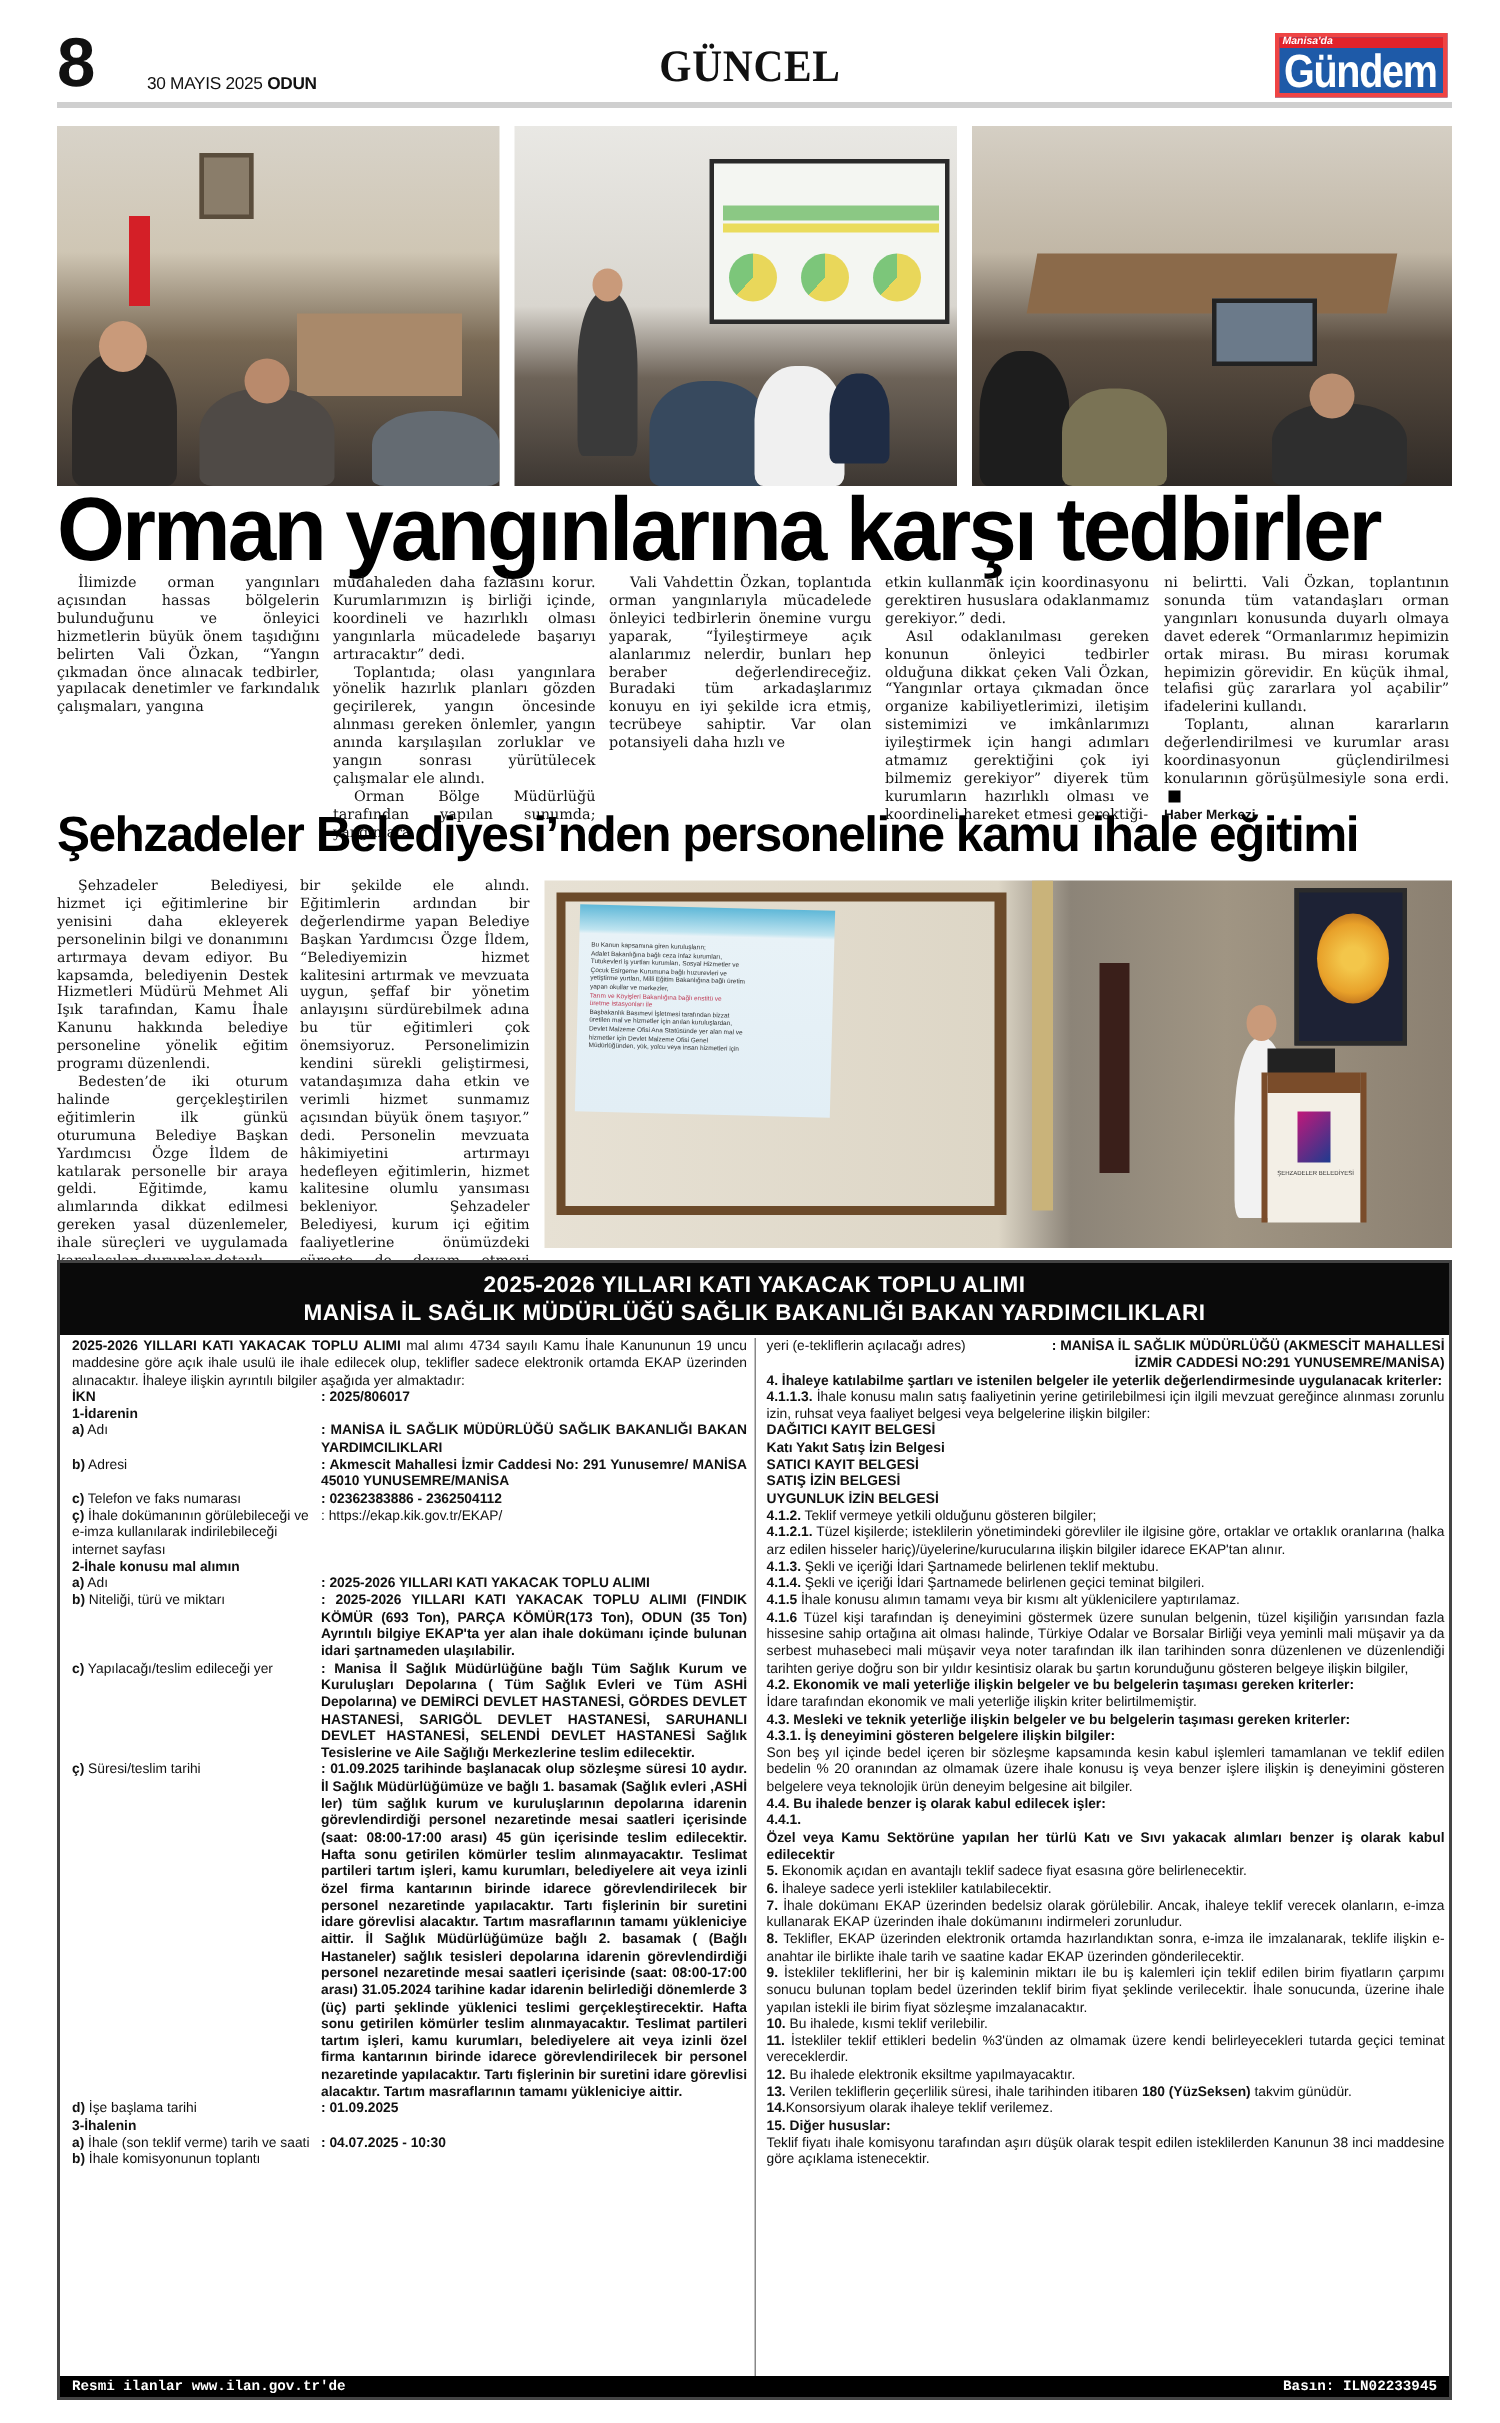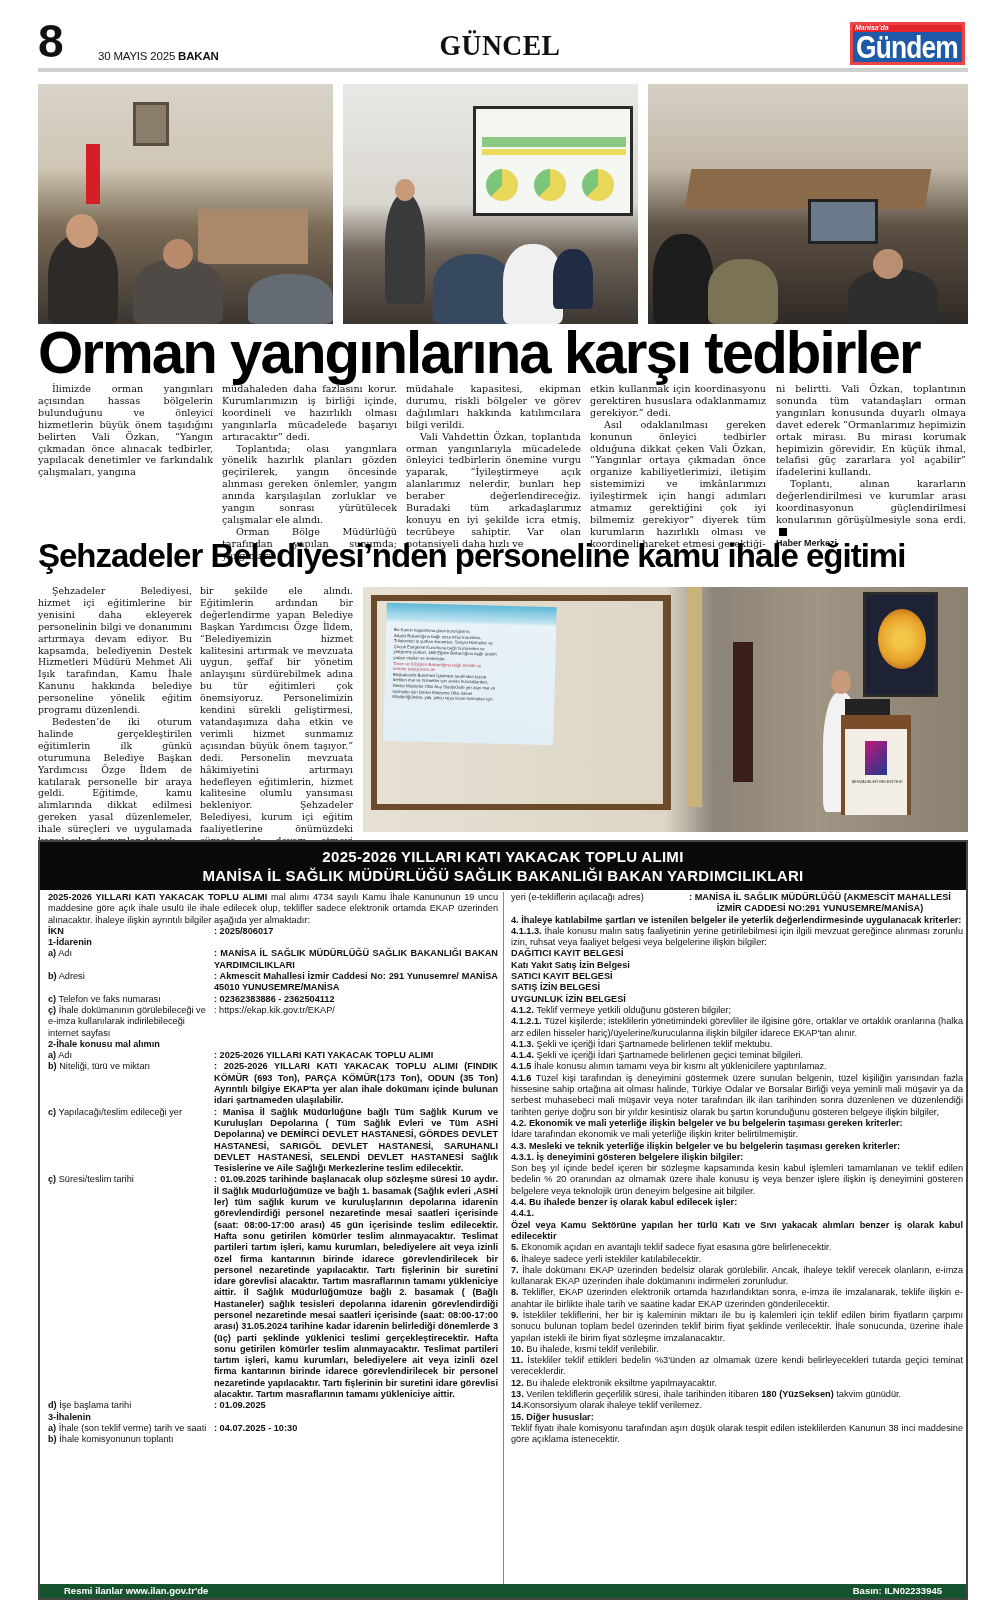--- a/index.html
+++ b/index.html
@@ -36,28 +36,28 @@
 .sq{display:inline-block;width:8px;height:8px;background:#000;vertical-align:middle;margin:0 3px}
 
 #ad{left:38px;top:840px;width:930px;height:760px;border:2px solid #444}
 #ad-title{position:absolute;left:0;top:0;width:100%;height:48px;background:#0a0a0a;color:#fff;font-family:"Liberation Sans",sans-serif;font-weight:700;text-align:center;font-size:15px;line-height:19px;padding-top:5px;letter-spacing:0.3px}
 .adcol{position:absolute;top:50px;font-family:"Liberation Sans",sans-serif;font-size:9.2px;line-height:11.3px;color:#111}
 .adcol b{font-weight:700}
 .row{display:flex}
 .row .k{width:166px;flex:none}
 .row .v{flex:1;font-weight:700;text-align:justify}
 .just{text-align:justify}
-#ad-foot{position:absolute;left:0;bottom:0;width:100%;height:14px;background:#14532d;color:#fff;font-family:Liberation Sans, sans-serif;font-weight:700;font-size:9.5px;line-height:14px;padding:0 24px;display:flex;justify-content:space-between}
+#ad-foot{position:absolute;left:0;bottom:0;width:100%;height:14px;background:#000000;color:#fff;font-family:Liberation Mono, monospace;font-weight:700;font-size:9.5px;line-height:14px;padding:0 8px;display:flex;justify-content:space-between}
 #ad-div{position:absolute;left:463px;top:50px;width:1px;height:695px;background:#888}
 </style>
 </head>
 <body>
 
 <div class="abs" id="pg-num">8</div>
-<div class="abs" id="pg-date"><span>30 MAYIS 2025</span> <b>BAKAN</b></div>
+<div class="abs" id="pg-date"><span>30 MAYIS 2025</span> <b>ODUN</b></div>
 <div class="abs" id="section">GÜNCEL</div>
 <div class="abs" id="logo">
   <div class="top"></div>
   <div class="tag">Manisa'da</div>
   <div class="name">Gündem</div>
 </div>
 <div class="abs" id="hdr-rule"></div>
 
 <div class="abs photo" id="p1">
   <div class="flag" style="left:48px;top:60px;width:14px;height:60px"></div>
@@ -96,21 +96,20 @@
 
 <div class="abs col" style="left:38px;top:383px;width:175px">
   <p>İlimizde orman yangınları açısından hassas bölgelerin bulunduğunu ve önleyici hizmetlerin büyük önem taşıdığını belirten Vali Özkan, “Yangın çıkmadan önce alınacak tedbirler, yapılacak denetimler ve farkındalık çalışmaları, yangına</p>
 </div>
 <div class="abs col" style="left:222px;top:383px;width:175px">
   <p style="text-indent:0">müdahaleden daha fazlasını korur. Kurumlarımızın iş birliği içinde, koordineli ve hazırlıklı olması yangınlarla mücadelede başarıyı artıracaktır” dedi.</p>
   <p>Toplantıda; olası yangınlara yönelik hazırlık planları gözden geçirilerek, yangın öncesinde alınması gereken önlemler, yangın anında karşılaşılan zorluklar ve yangın sonrası yürütülecek çalışmalar ele alındı.</p>
   <p>Orman Bölge Müdürlüğü tarafından yapılan sunumda; yangınlara</p>
 </div>
 <div class="abs col" style="left:406px;top:383px;width:175px">
-  <p style="text-indent:0">müdahale kapasitesi, ekipman durumu, riskli bölgeler ve görev dağılımları hakkında katılımcılara bilgi verildi.</p>
   <p>Vali Vahdettin Özkan, toplantıda orman yangınlarıyla mücadelede önleyici tedbirlerin önemine vurgu yaparak, “İyileştirmeye açık alanlarımız nelerdir, bunları hep beraber değerlendireceğiz. Buradaki tüm arkadaşlarımız konuyu en iyi şekilde icra etmiş, tecrübeye sahiptir. Var olan potansiyeli daha hızlı ve</p>
 </div>
 <div class="abs col" style="left:590px;top:383px;width:176px">
   <p style="text-indent:0">etkin kullanmak için koordinasyonu gerektiren hususlara odaklanmamız gerekiyor.” dedi.</p>
   <p>Asıl odaklanılması gereken konunun önleyici tedbirler olduğuna dikkat çeken Vali Özkan, “Yangınlar ortaya çıkmadan önce organize kabiliyetlerimizi, iletişim sistemimizi ve imkânlarımızı iyileştirmek için hangi adımları atmamız gerektiğini çok iyi bilmemiz gerekiyor” diyerek tüm kurumların hazırlıklı olması ve koordineli hareket etmesi gerektiği-</p>
 </div>
 <div class="abs col" style="left:776px;top:383px;width:190px">
   <p style="text-indent:0">ni belirtti.  Vali Özkan, toplantının sonunda tüm vatandaşları orman yangınları konusunda duyarlı olmaya davet ederek “Ormanlarımız hepimizin ortak mirası. Bu mirası korumak hepimizin görevidir. En küçük ihmal, telafisi güç zararlara yol açabilir” ifadelerini kullandı.</p>
   <p><span>Toplantı, alınan kararların değerlendirilmesi ve kurumlar arası koordinasyonun güçlendirilmesi konularının görüşülmesiyle sona erdi.</span><span class="sq"></span></p>
   <div class="sig">Haber Merkezi</div>
@@ -221,21 +220,21 @@
         <div class="row">
           <span class="k"><b>b)</b> İhale komisyonunun toplantı</span>
           <span class="v"></span>
         </div>
       </div>
   </div>
 
   <div class="adcol" style="left:471px;width:452px">
     <div class="row">
         <span class="k">yeri (e-tekliflerin açılacağı adres)</span>
-        <span class="v" style="text-align:center">: MANİSA İL SAĞLIK MÜDÜRLÜĞÜ (AKMESCİT MAHALLESİ İZMİR CADDESİ NO:291 YUNUSEMRE/MANİSA)</span>
+        <span class="v" style="text-align:right">: MANİSA İL SAĞLIK MÜDÜRLÜĞÜ (AKMESCİT MAHALLESİ İZMİR CADDESİ NO:291 YUNUSEMRE/MANİSA)</span>
       </div>
     <b style="display:block">4. İhaleye katılabilme şartları ve istenilen belgeler ile yeterlik değerlendirmesinde uygulanacak kriterler:</b>
     <div id="ritems">
         <div class="just"><b>4.1.1.3.</b><span> İhale konusu malın satış faaliyetinin yerine getirilebilmesi için ilgili mevzuat gereğince alınması zorunlu izin, ruhsat veya faaliyet belgesi veya belgelerine ilişkin bilgiler:</span></div>
         <div class="just"><b>DAĞITICI KAYIT BELGESİ</b></div>
         <div class="just"><b>Katı Yakıt Satış İzin Belgesi</b></div>
         <div class="just"><b>SATICI KAYIT BELGESİ</b></div>
         <div class="just"><b>SATIŞ İZİN BELGESİ</b></div>
         <div class="just"><b>UYGUNLUK İZİN BELGESİ</b></div>
         <div class="just"><b>4.1.2.</b><span> Teklif vermeye yetkili olduğunu gösteren bilgiler;</span></div>

